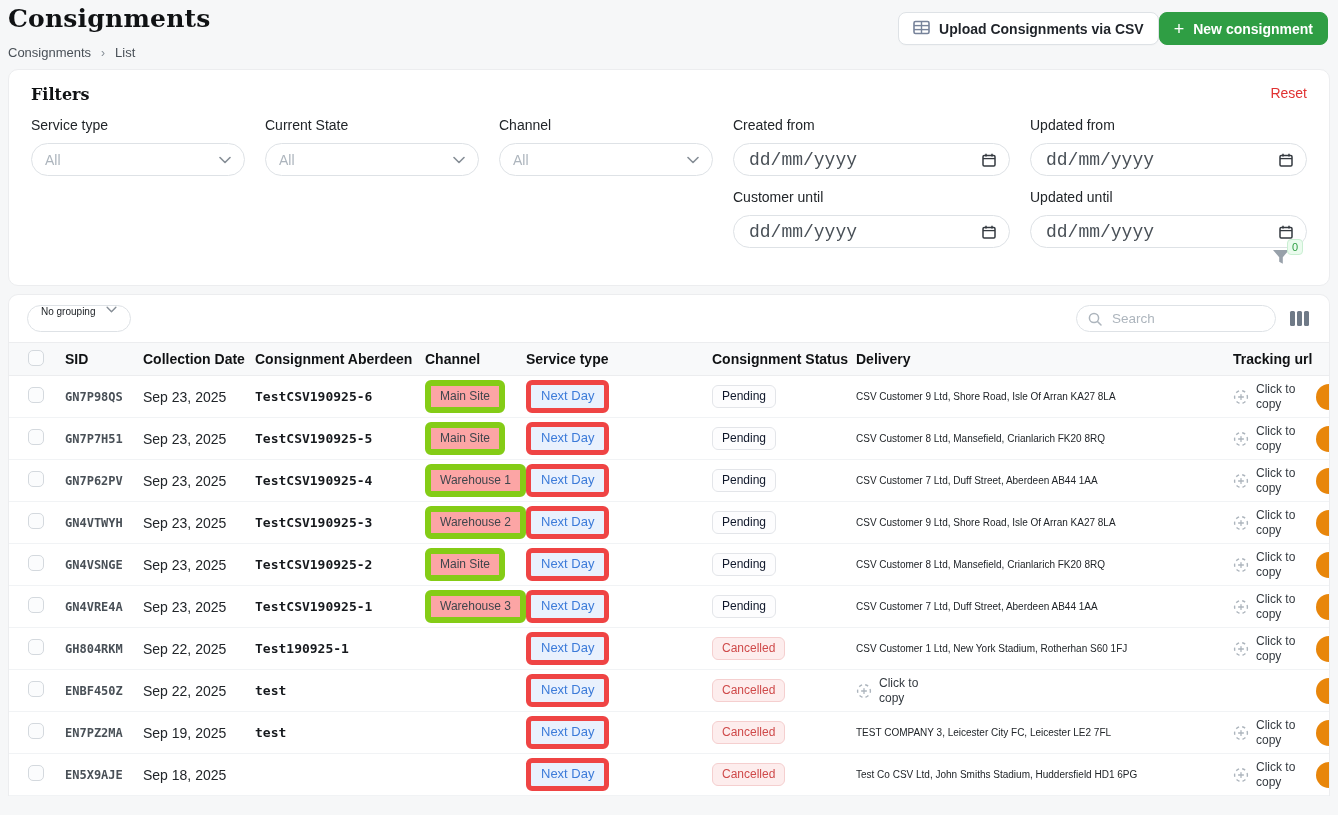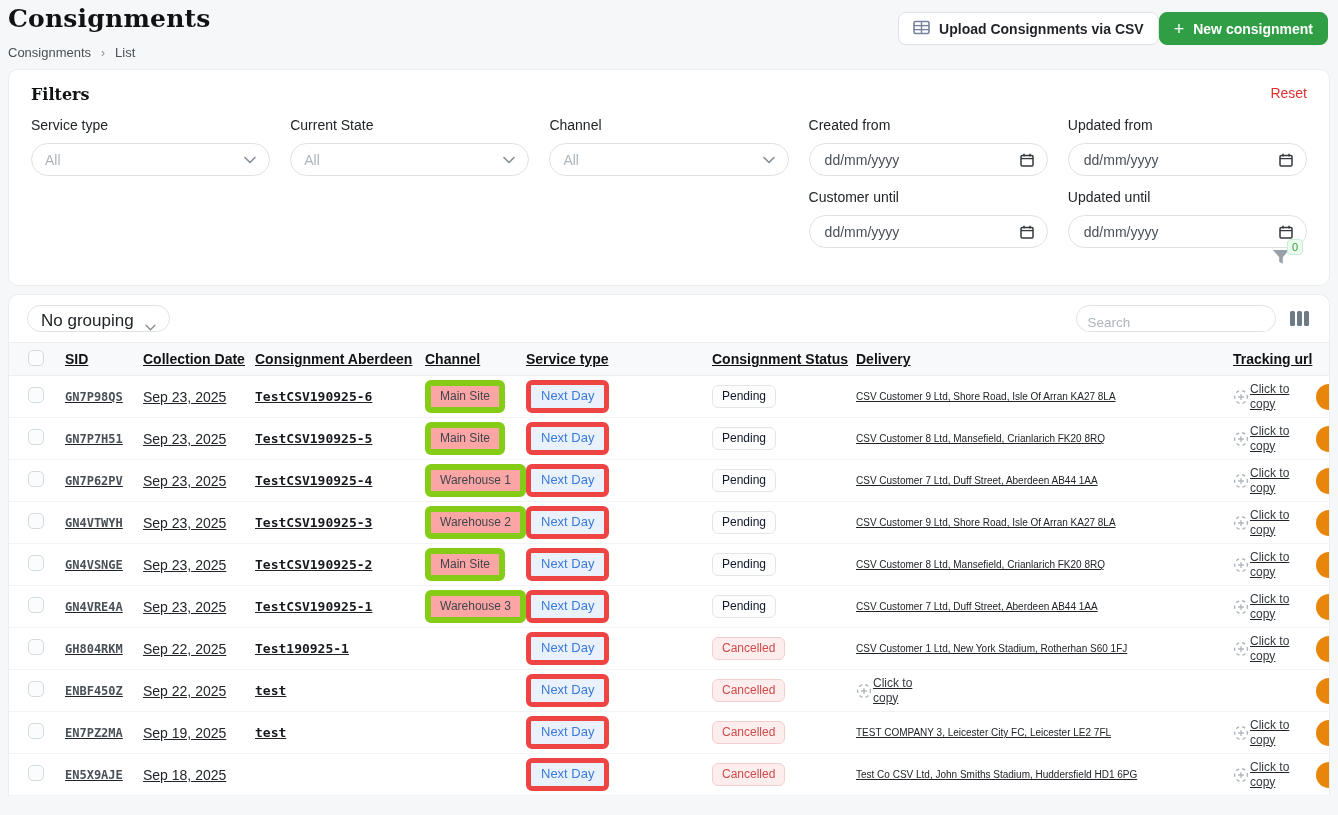--- a/index.html
+++ b/index.html
@@ -33,61 +33,61 @@
   .filters-card { margin-top:9px; padding:15px 22px 8px; height:217px; }
   .filters-head { display:flex; justify-content:space-between; align-items:flex-start; }
   .filters-title { font-family:"DejaVu Serif","Liberation Serif",serif; font-size:16px; font-weight:700; color:#101214; }
   .reset-link { color:#e03131; font-size:14px; text-decoration:none; cursor:pointer; }
   .filters-grid { display:grid; grid-template-columns:repeat(5,1fr); column-gap:20px; row-gap:13px; margin-top:13px; }
   .field label { display:block; font-size:14px; color:#212529; margin-bottom:10px; }
   .control { height:33px; border:1px solid #dee2e6; border-radius:17px; background:#fff;
              display:flex; align-items:center; padding:0 13px; }
   .select-control { justify-content:space-between; cursor:pointer; }
   .select-value { font-size:14px; color:#adb5bd; }
-  .date-control input { border:none; outline:none; flex:1; min-width:0; font-size:14px; color:#737373;
-                        font-family:Liberation Sans, sans-serif; background:transparent; }
+  .date-control input { border:none; outline:none; flex:1; min-width:0; font-size:18px; color:#737373;
+                        font-family:Liberation Mono, monospace; background:transparent; }
   .date-control input::placeholder { color:#495057; opacity:1; }
   .c4r1{grid-column:4;grid-row:1} .c5r1{grid-column:5;grid-row:1}
   .c4r2{grid-column:4;grid-row:2} .c5r2{grid-column:5;grid-row:2}
   .funnel-row { display:flex; justify-content:flex-end; margin-top:0; padding-right:14px; }
   .funnel-wrap { position:relative; width:22px; height:26px; cursor:pointer; }
   .filter-count-badge { position:absolute; top:-9px; right:-10px; font-size:11px; line-height:14px;
                         color:#2f9e44; background:#ebfbee; border:1px solid #c9efd2; border-radius:4px; padding:0 4px; }
 
   
   .table-card { margin-top:8px; height:502px; overflow:hidden; border-radius:10px 10px 0 0; border-bottom:none; }
   .table-toolbar { display:flex; justify-content:space-between; align-items:center; padding:10px 18px; }
   .grouping-pill { height:27px; border:1px solid #dee2e6; border-radius:15px; background:#fff;
-                   display:flex; align-items:flex-end; gap:11px; padding:0 13px; font-size:17px; color:#212529; cursor:pointer; }
+                   display:flex; align-items:flex-start; gap:11px; padding:0 13px; font-size:10px; color:#212529; cursor:pointer; }
   .toolbar-right { display:flex; align-items:center; gap:12px; }
   .search-pill { width:200px; height:27px; border:1px solid #dee2e6; border-radius:15px;
-                 display:flex; align-items:center; gap:8px; padding:0 11px; background:#fff;flex-direction:column; }
+                 display:flex; align-items:center; gap:8px; padding:11px 11px; background:#fff; }
   .search-pill input { border:none; outline:none; flex:1; min-width:0; font-size:13.5px; color:#495057; font-family:inherit; }
   .search-pill input::placeholder { color:#adb5bd; opacity:1; }
   .columns-btn { display:flex; gap:2px; cursor:pointer; padding:2px; }
   .columns-btn i { display:block; width:5px; height:15px; background:#6f7a87; border-radius:1.5px; }
 
-  .grid-row { display:grid; grid-template-columns:56px 78px 112px 170px 101px 186px 144px 1fr 96px; align-items:center;text-decoration:underline; }
+  .grid-row { display:grid; grid-template-columns:56px 78px 112px 170px 101px 186px 144px 1fr 96px; align-items:center; }
   .grid-row > div { padding-right:6px; }
   .col-check { padding-left:19px; }
   .table-head { height:34px; background:#f8f9fa; border-top:1px solid #ecedef; border-bottom:1px solid #ecedef;
                 font-size:14px; font-weight:700; color:#101214; }
   .body-row { height:42px; border-bottom:1px solid #f1f3f5; position:relative; background:#fff; }
   input[type=checkbox] { appearance:none; -webkit-appearance:none; width:16px; height:16px; margin:0;
                          border:1px solid #d4d9de; border-radius:5px; background:#fbfcfd; cursor:pointer; }
   .cell-sid { font-family:"DejaVu Sans Mono","Liberation Mono",monospace; font-weight:700; font-size:12px; color:#495057; }
   .cell-date { font-size:14px; color:#212529; }
   .cell-ref { font-family:"DejaVu Sans Mono","Liberation Mono",monospace; font-weight:700; font-size:13px; color:#16191d; }
   .badge { display:inline-block; font-size:12px; line-height:1.25; padding:3px 9px; border-radius:6px; white-space:nowrap; }
   .badge-channel { background:#fca5a5; border:6px solid #84cc16; color:#3f454c; }
   .badge-service { background:#e9f1fd; border:5px solid #ef4444; color:#3c7bd9; font-size:13px; padding:3px 10px; }
   .status-pending { background:#fdfdfe; border:1px solid #e3e5e9; color:#0f172a;text-align:right; }
   .status-cancelled { background:#fdeded; border:1px solid #f5cfcf; color:#cf4a4a; }
   .cell-delivery { font-size:10px; color:#212529; white-space:nowrap; }
-  .tracking-cell { display:flex; align-items:center; gap:1px; cursor:pointer; }
+  .tracking-cell { display:flex; align-items:center; gap:7px; cursor:pointer; }
   .tracking-label { font-size:12px; line-height:1.25; width:50px; color:#343a40; }
   .orange-sliver { position:absolute; right:0; top:50%; transform:translateY(-50%);
                    width:13px; height:26px; background:#e8860b; border-radius:13px 0 0 13px; cursor:pointer; }
 </style>
 </head>
 <body>
 
 <div class="page-header">
   <div>
     <h1 class="page-title">Consignments</h1>

